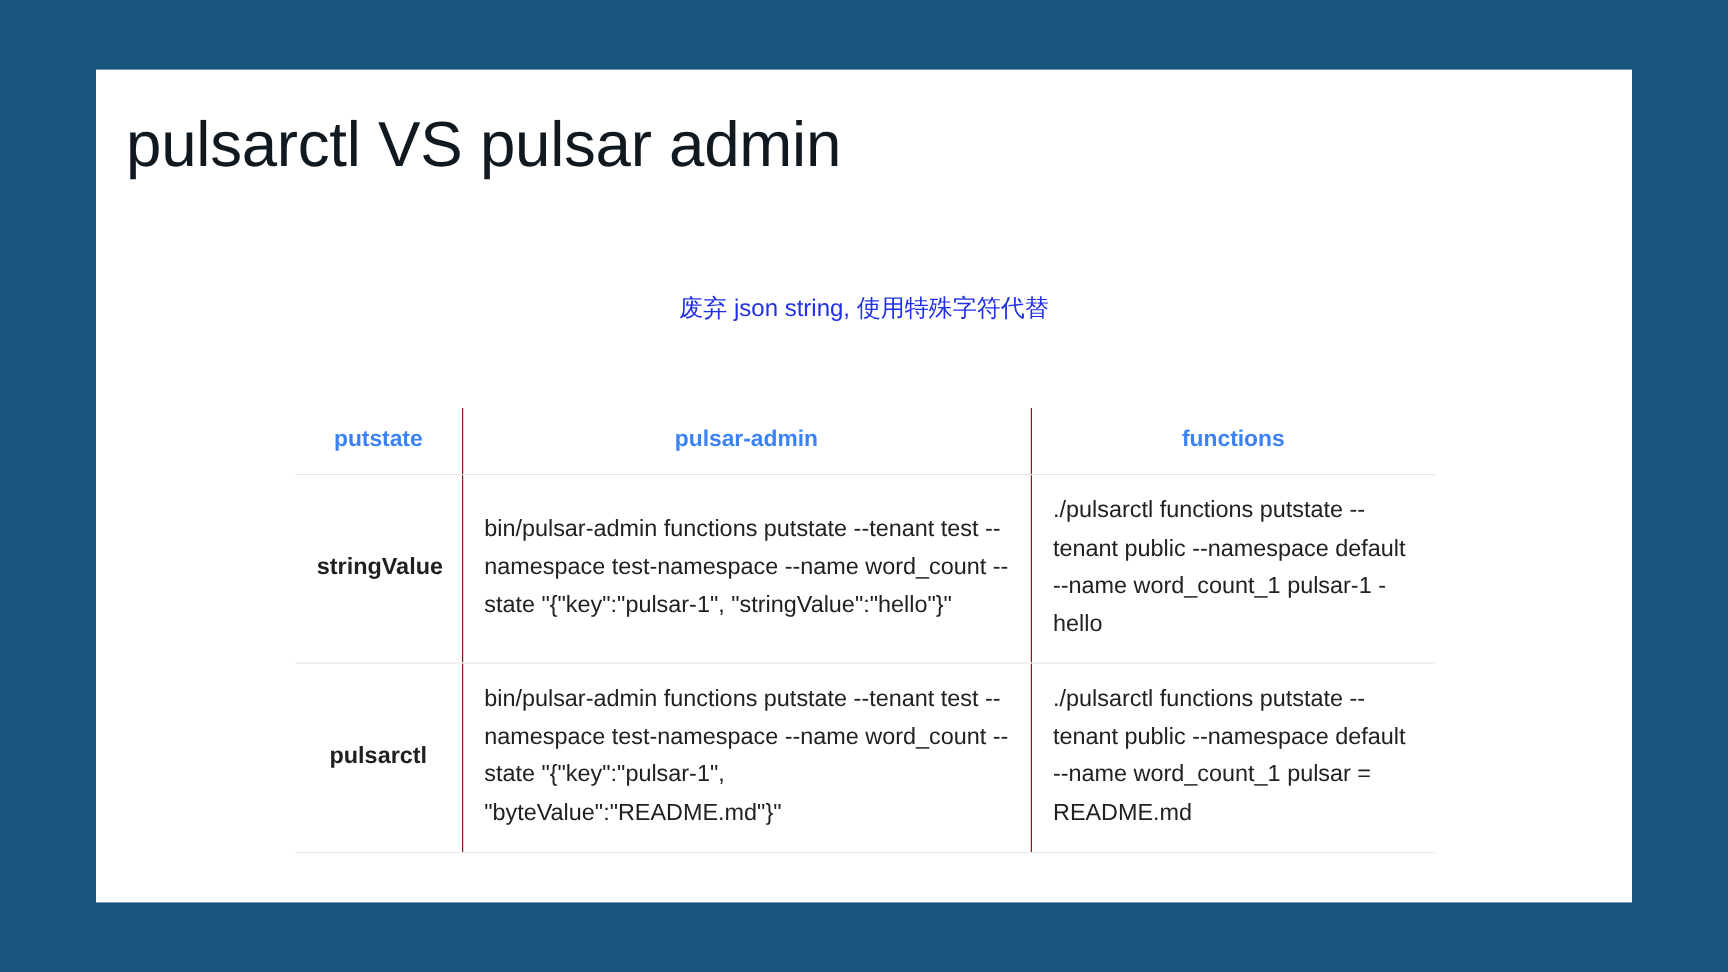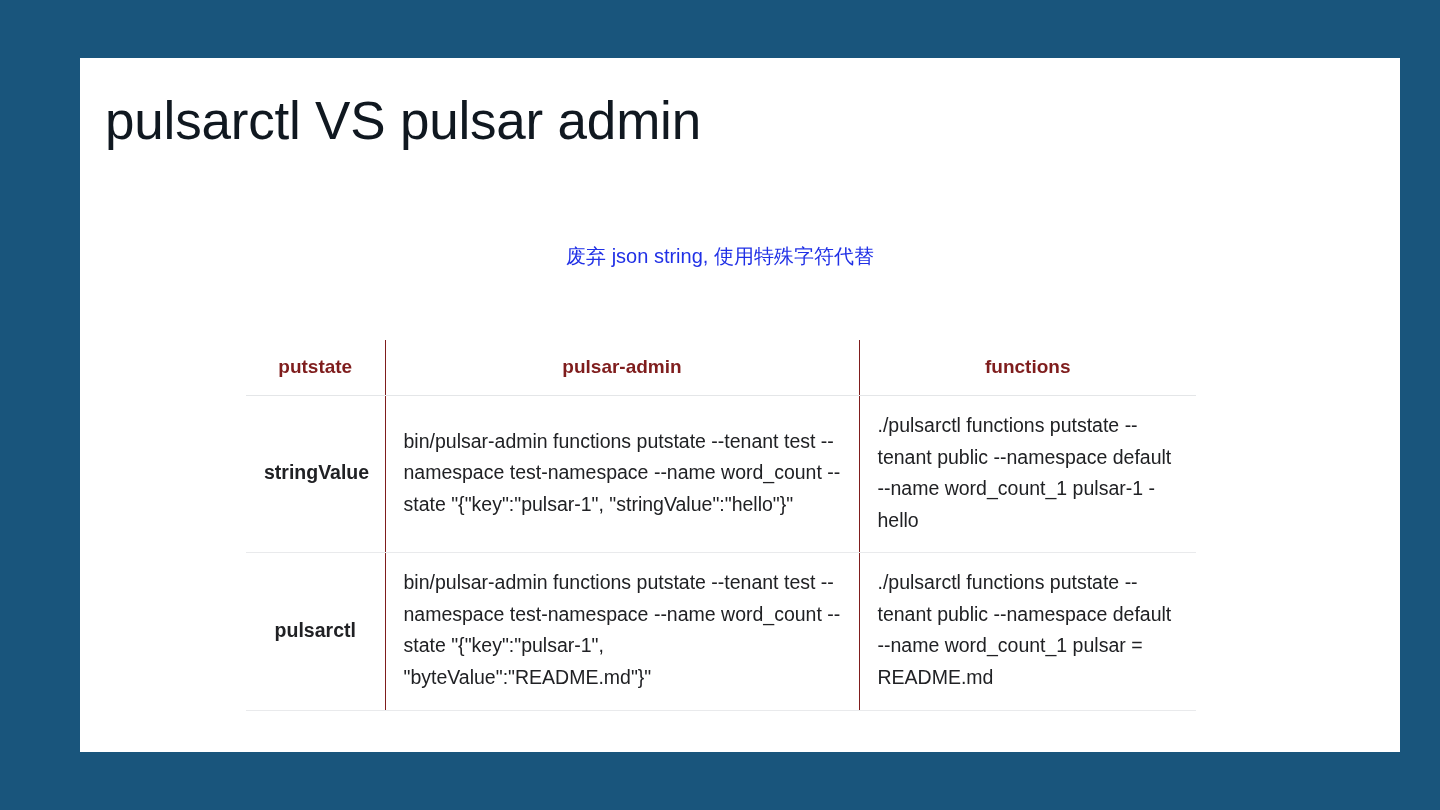--- a/index.html
+++ b/index.html
@@ -14,21 +14,20 @@
     font-family: "Liberation Sans", sans-serif;
     overflow: hidden;
   }
   #slide-canvas {
     position: absolute;
     left: 80px;
     top: 58px;
     width: 1280px;
     height: 694px;
     background: #ffffff;
-    padding-left: 40px;
   }
   #slide-title {
     position: absolute;
     left: 25px;
     top: 36px;
     font-size: 53px;
     line-height: 1.0;
     color: #101820;
     font-weight: 400;
     letter-spacing: -0.2px;
@@ -56,21 +55,21 @@
     width: 950px;
     table-layout: fixed;
   }
   table.cmp col.c1 { width: 139px; }
   table.cmp col.c2 { width: 474px; }
   table.cmp col.c3 { width: 337px; }
 
   table.cmp th {
     font-size: 19px;
     font-weight: 700;
-    color: #7f1d1d;
+    color: #3b82f6;
     text-align: center;
     padding: 16px 10px 17px 10px;
     vertical-align: middle;
     border-bottom: 1px solid #e4e6e8;
   }
   table.cmp td {
     font-size: 19.5px;
     color: #202124;
     vertical-align: middle;
     padding: 14px 18px 16px 18px;

